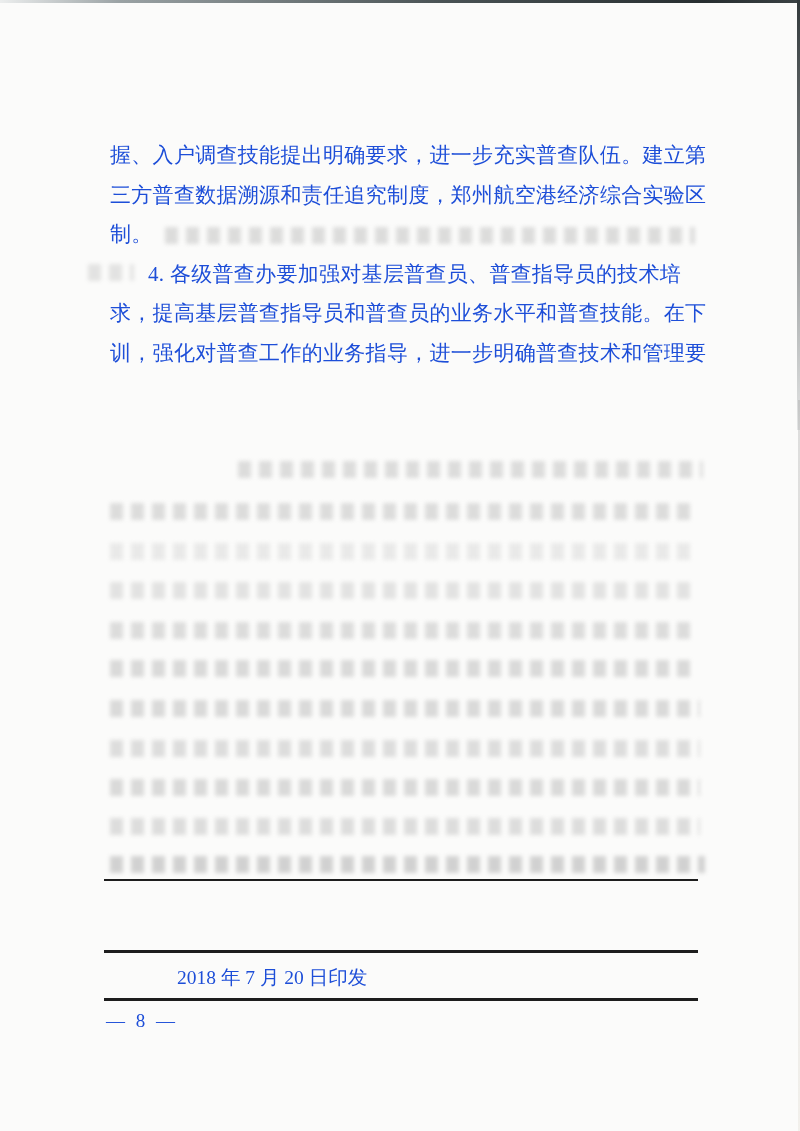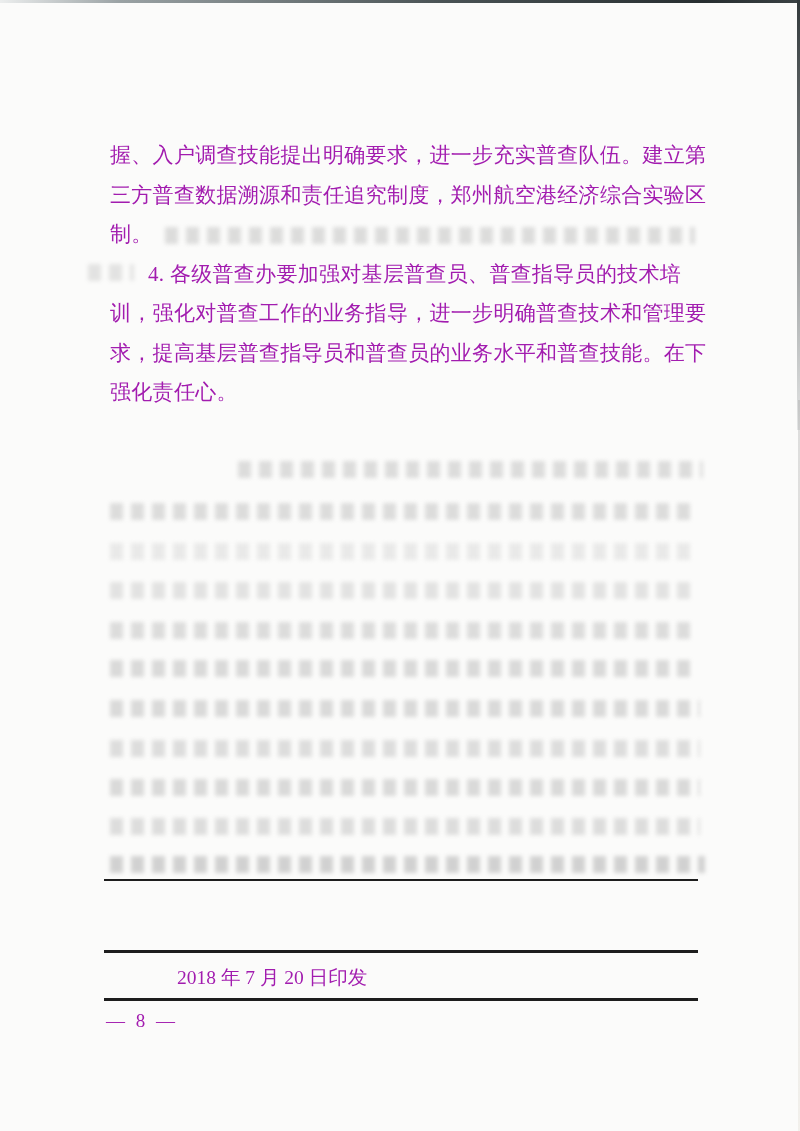--- a/index.html
+++ b/index.html
@@ -7,21 +7,21 @@
     padding: 0;
     background: #ffffff;
   }
   .page {
     position: relative;
     width: 800px;
     height: 1131px;
     background: #fbfbfa;
     overflow: hidden;
     font-family: "Liberation Serif", "DejaVu Serif", serif;
-    color: #a21caf;
+    color: #1d4ed8;
   }
   
   .scan-edge-top {
     position: absolute;
     top: 0; left: 0;
     width: 100%; height: 3px;
     background: linear-gradient(90deg, #eceeee 0%, #9aa2a4 15%, #4a5355 55%, #272e30 88%, #3a4143 100%);
   }
   .scan-edge-right {
     position: absolute;
@@ -112,23 +112,22 @@
 
   <div class="scan-edge-top"></div>
   <div class="scan-edge-right"></div>
   <div class="scan-edge-right-faint"></div>
 
   <div class="body-text">
     <div class="line">握、入户调查技能提出明确要求，进一步充实普查队伍。建立第</div>
     <div class="line">三方普查数据溯源和责任追究制度，郑州航空港经济综合实验区</div>
     <div class="line">制。</div>
     <div class="line indent">4. 各级普查办要加强对基层普查员、普查指导员的技术培</div>
+    <div class="line">求，提高基层普查指导员和普查员的业务水平和普查技能。在下</div>
     <div class="line">训，强化对普查工作的业务指导，进一步明确普查技术和管理要</div>
-    <div class="line">求，提高基层普查指导员和普查员的业务水平和普查技能。在下</div>
-    <div class="line">强化责任心。</div>
   </div>
 
   <div class="smudge" style="left:165px; top:227px; width:530px; opacity:0.28;"></div>
   <div class="smudge" style="left:88px;  top:264px; width:46px;  opacity:0.22;"></div>
   <div class="smudge" style="left:238px; top:461px; width:465px; opacity:0.28;"></div>
   <div class="smudge" style="left:110px; top:503px; width:580px; opacity:0.28;"></div>
   <div class="smudge" style="left:110px; top:543px; width:580px; opacity:0.16;"></div>
   <div class="smudge" style="left:110px; top:582px; width:580px; opacity:0.22;"></div>
   <div class="smudge" style="left:110px; top:622px; width:585px; opacity:0.28;"></div>
   <div class="smudge" style="left:110px; top:660px; width:585px; opacity:0.30;"></div>

